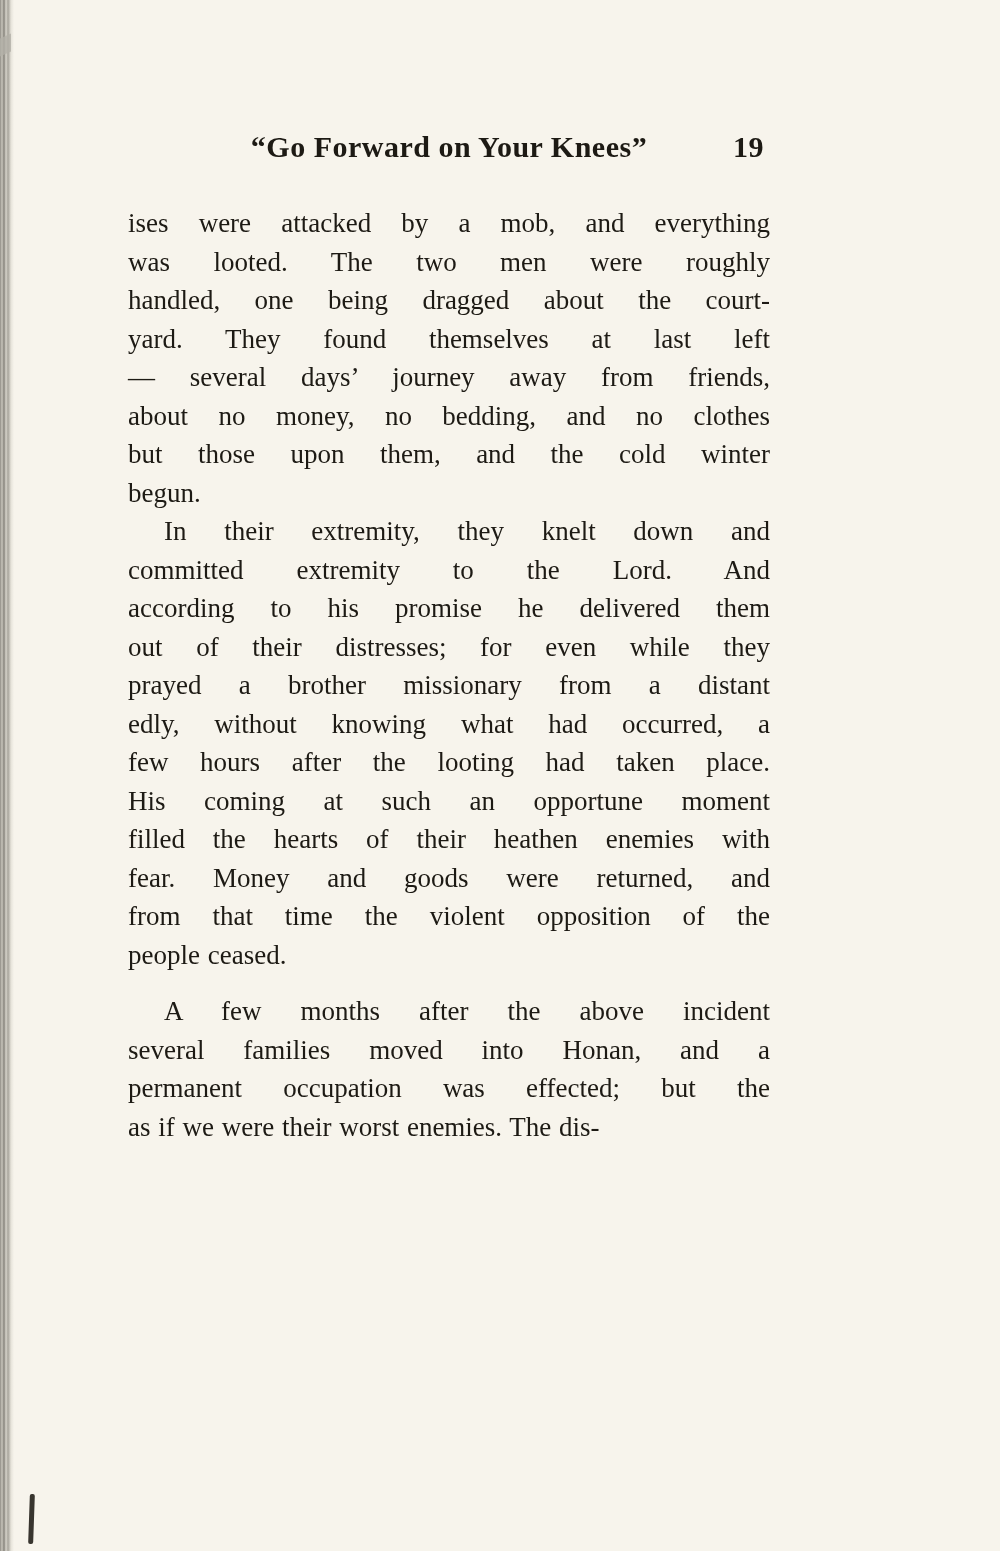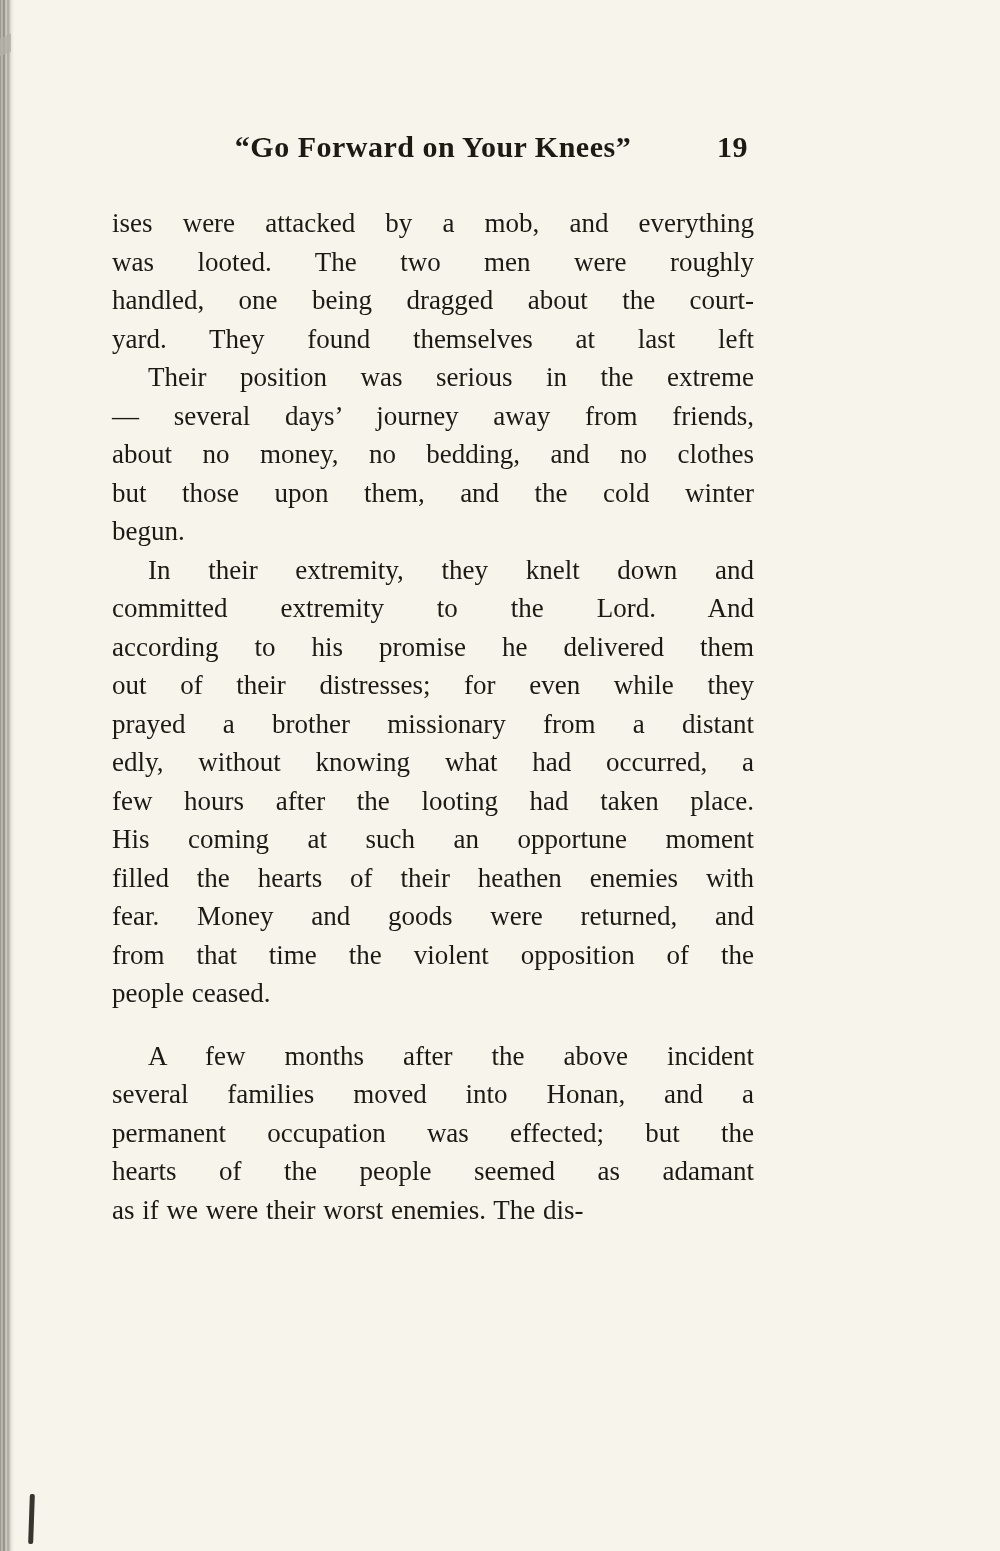--- a/index.html
+++ b/index.html
@@ -19,37 +19,37 @@
       #a7a49b 8px, #e6e3da 11px, var(--paper, #f7f4ec) 14px);
   }
   .corner-mark {
     position: absolute; left: 0; top: 36px; width: 11px; height: 18px;
     background: #b3b0a7; transform: skewY(-25deg); opacity: .8;
   }
   .bottom-mark {
     position: absolute; left: 29px; top: 1494px; width: 5px; height: 50px;
     background: #38352f; border-radius: 2px; transform: rotate(2deg);
   }
-  .content { position: absolute; left: 112px; top: 130px; width: 642px; }
+  .content { position: absolute; left: 128px; top: 130px; width: 642px; }
   .running-head {
     position: relative; text-align: center; font-weight: 700;
     font-size: 30px; line-height: 34px; margin-bottom: 40px;
     letter-spacing: .5px; white-space: nowrap;
   }
   .folio { position: absolute; right: 6px; top: 0; font-weight: 700; margin-left: 40px; }
   .text-block { font-size: 27px; }
   .line {
     line-height: 38.5px;
     text-align: justify;
     text-align-last: justify;
     word-spacing: 1px;
   }
   .line.last { text-align-last: left; }
   .line.indent { padding-left: 36px; }
-  .para.gap-before { margin-top: 24px; }
+  .para.gap-before { margin-top: 18px; }
 </style>
 </head>
 <body>
 
 <div class="binding-edge"></div>
 <div class="corner-mark"></div>
 <div class="bottom-mark"></div>
 
 <div class="content">
   <div class="running-head">
@@ -57,21 +57,20 @@
     <span class="folio">19</span>
   </div>
   <div class="text-block" id="text-block">
       <div class="para">
         <div class="line">ises were attacked by a mob, and everything</div>
         <div class="line">was looted.  The two men were roughly</div>
         <div class="line">handled, one being dragged about the court-</div>
         <div class="line">yard.  They found themselves at last left</div>
       </div>
       <div class="para">
-        <div class="line indent">Their position was serious in the extreme</div>
         <div class="line">— several days’ journey away from friends,</div>
         <div class="line">about no money, no bedding, and no clothes</div>
         <div class="line">but those upon them, and the cold winter</div>
         <div class="line last">begun.</div>
       </div>
       <div class="para">
         <div class="line indent">In their extremity, they knelt down and</div>
         <div class="line">committed extremity to the Lord.  And</div>
         <div class="line">according to his promise he delivered them</div>
         <div class="line">out of their distresses; for even while they</div>
@@ -81,17 +80,16 @@
         <div class="line">His coming at such an opportune moment</div>
         <div class="line">filled the hearts of their heathen enemies with</div>
         <div class="line">fear.  Money and goods were returned, and</div>
         <div class="line">from that time the violent opposition of the</div>
         <div class="line last">people ceased.</div>
       </div>
       <div class="para gap-before">
         <div class="line indent">A few months after the above incident</div>
         <div class="line">several families moved into Honan, and a</div>
         <div class="line">permanent occupation was effected; but the</div>
-        <div class="line">hearts of the people seemed as adamant</div>
         <div class="line last">as if we were their worst enemies.  The dis-</div>
       </div>
     </div>
 </div>
 
 </body></html>

